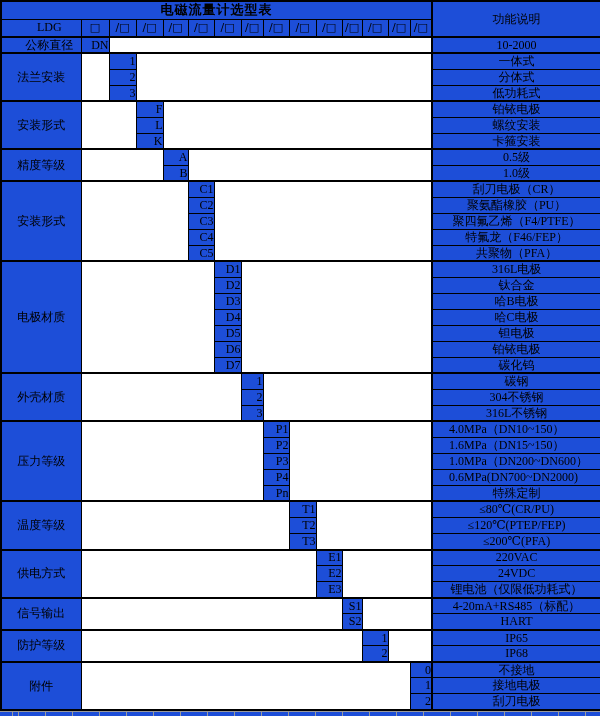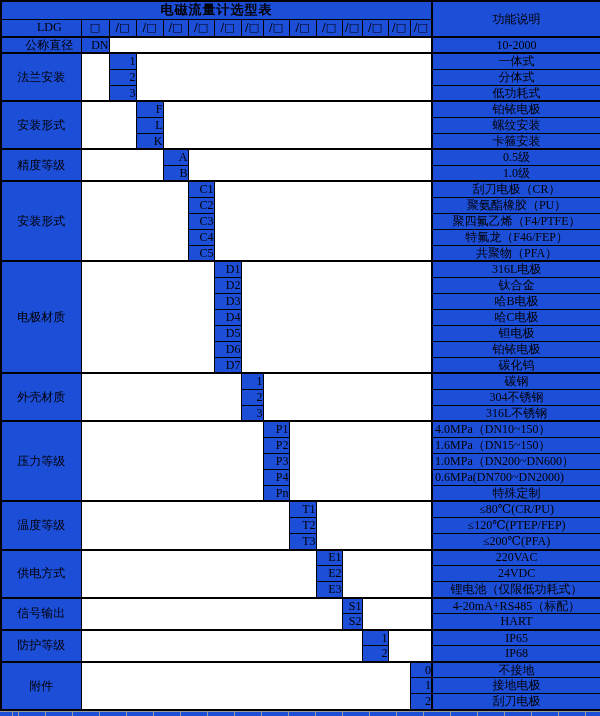--- a/index.html
+++ b/index.html
@@ -30,21 +30,21 @@
   tr { height: 16px; }
   tr.r-title, tr.r-ldg { height: 18px; }
   tr.sec td { border-top: 2px solid #000; }
   td.title { font-size: 13px; font-weight: 600; letter-spacing: 1px; }
   td.funchead { font-size: 12px; }
   td.funchead, td.func { border-left: 2px solid #000; }
   td.lab { font-size: 12px; }
   td.ll { text-align: center; padding-left: 16px; }
   td.box { font-family: "DejaVu Sans", sans-serif; font-size: 11px; padding: 0; }
   td.code { font-size: 12px; text-align: right; }
-  td.func.fl { text-align: left; padding-left: 2px; }
+  td.func.fl { text-align: left; padding-left: 16px; }
   td.sp { background: #fff; }
   .ticks {
     height: 5px; width: 600px;
     border-top: 1px solid #9a9a9a;
     background-image: repeating-linear-gradient(90deg, #9a9a9a 0 1px, transparent 1px 27px);
     background-position: 18px 0;
   }
 </style>
 </head>
 <body>

